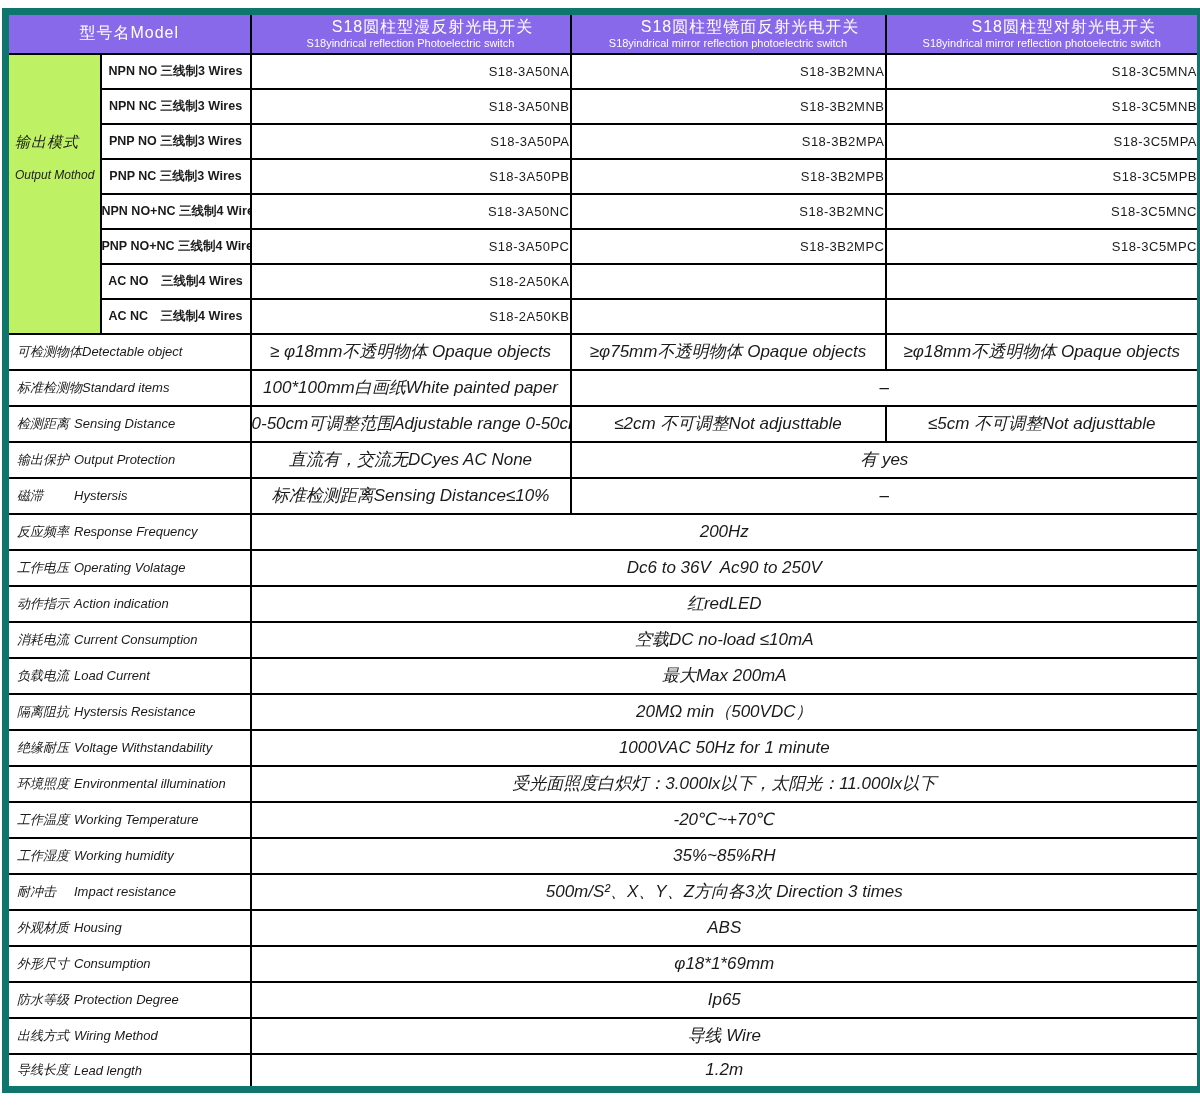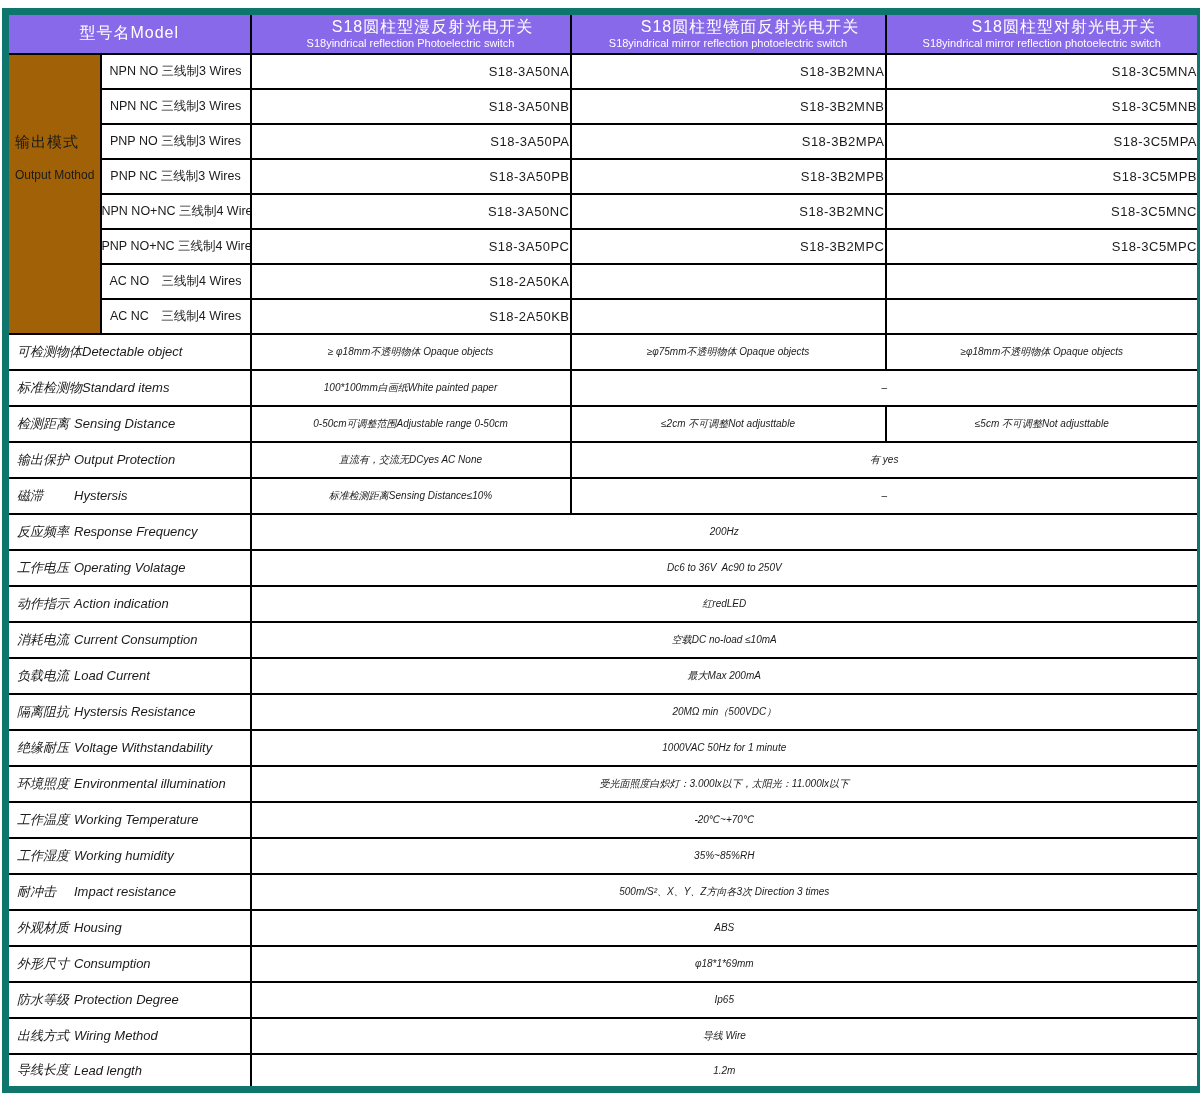--- a/index.html
+++ b/index.html
@@ -20,33 +20,33 @@
   td,th{border:2px solid #000;padding:0;overflow:hidden;}
   
   th{background:#8769e9;color:#fff;font-weight:normal;vertical-align:middle;}
   th .hzh{font-size:16px;line-height:1.25;letter-spacing:1px;margin-left:44px;}
   th .hen{font-size:11px;line-height:1.2;}
   th.modelhead{font-size:16px;letter-spacing:1px;}
   tr.hdr{height:42px;}
   
   tr.orow{height:35px;}
   td.omode{
-    vertical-align:top;text-align:left;background:#a16207;
+    vertical-align:top;text-align:left;background:#bef264;font-style:italic;
   }
   td.omode .ozh{display:block;margin:78px 0 2px 6px;font-size:15px;letter-spacing:1px;white-space:nowrap;}
   td.omode .oen{display:block;margin:16px 0 0 6px;font-size:12px;white-space:nowrap;}
-  td.wiring{font-size:12.5px;text-align:center;white-space:nowrap;}
+  td.wiring{font-size:12.5px;text-align:center;white-space:nowrap;font-weight:bold;}
   td.model{font-size:13px;text-align:right;letter-spacing:.5px;white-space:nowrap;}
   
   tr.srow{height:36px;font-style:italic;}
   td.lbl{vertical-align:middle;}
   .lblwrap{display:flex;align-items:center;padding-left:8px;}
   .lblwrap .zh{flex:0 0 auto;min-width:57px;font-size:13px;white-space:nowrap;}
   .lblwrap .en{font-size:13px;white-space:nowrap;}
-  td.val{font-size:10px;text-align:center;vertical-align:middle;white-space:nowrap;}
+  td.val{font-size:17px;text-align:center;vertical-align:middle;white-space:nowrap;}
 </style>
 </head>
 <body>
 
 <div class="sheet">
 <table class="spec">
   <colgroup>
     <col style="width:95px">
         <col style="width:150px">
         <col style="width:320px">

